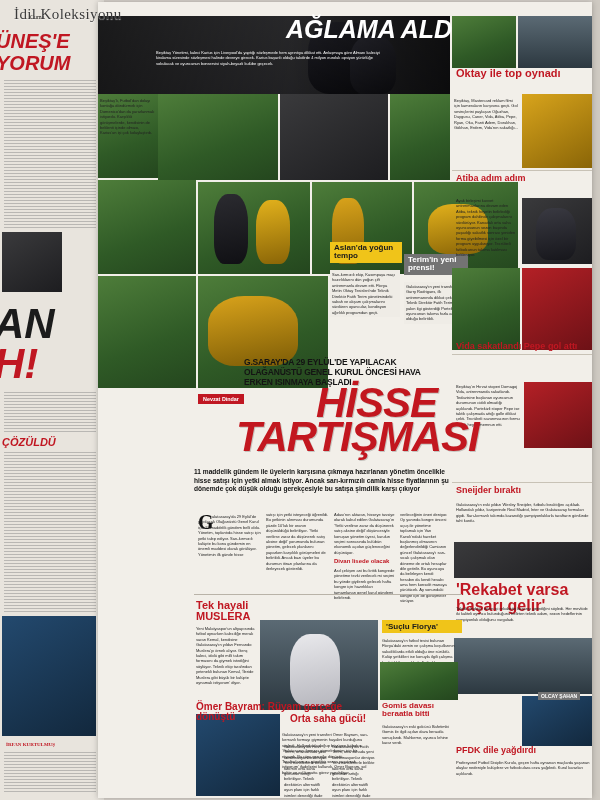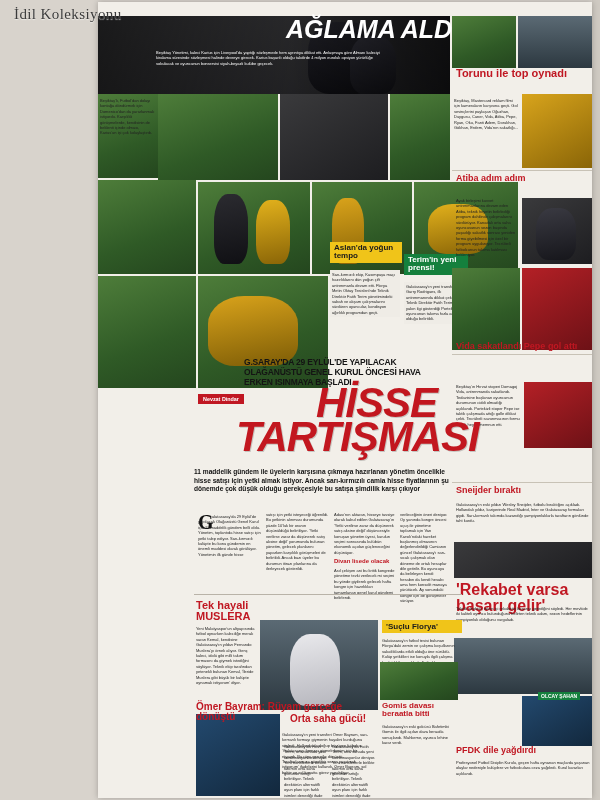--- a/index.html
+++ b/index.html
@@ -101,53 +101,68 @@
   }
   .author{
     position:absolute;background:#c01722;color:#fff;font-size:5.4px;font-weight:bold;
     text-align:center;padding:2px 3px;line-height:1.15;
   }
   .drop{
     position:absolute;font-family:"Liberation Serif",serif;font-weight:bold;
     font-size:20px;color:#111;line-height:.8;
   }
   .tag{
-    position:absolute;font-weight:bold;font-size:7px;color:#fff;background:#15803d;
+    position:absolute;font-weight:bold;font-size:7px;color:#fff;background:#737373;
     padding:2px 4px;
   }
   .tagy{background:#f0c419;color:#1b1b1b;}
   .boxhead{
     position:absolute;font-family:"Liberation Sans",sans-serif;font-weight:bold;
     font-size:9px;color:#c01722;line-height:1;
   }
   .sectionline{position:absolute;height:1px;background:#c8c2b6;}
 </style>
 </head>
 <body>
 
 <div class="page">
 
+  <div class="bg-left">
+    <div class="lp" style="left:30px;top:14px;font-size:6px;">Cuma</div>
+    <div class="lp lp-huge lp-red" style="left:-4px;top:30px;font-size:20px;">ÜNEŞ'E</div>
+    <div class="lp lp-huge lp-red" style="left:-4px;top:52px;font-size:20px;">YORUM</div>
+    <div class="tinylines" style="position:absolute;left:4px;top:80px;width:92px;height:150px;"></div>
+    <div class="ph dark" style="left:2px;top:232px;width:60px;height:60px;"></div>
+    <div class="lp lp-huge" style="left:-6px;top:300px;font-size:42px;color:#1b1b1b;">AN</div>
+    <div class="lp lp-huge lp-red" style="left:-6px;top:340px;font-size:42px;">H!</div>
+    <div class="tinylines" style="position:absolute;left:4px;top:392px;width:92px;height:42px;"></div>
+    <div class="lp lp-huge lp-red" style="left:2px;top:436px;font-size:11px;">ÇÖZÜLDÜ</div>
+    <div class="tinylines" style="position:absolute;left:4px;top:452px;width:92px;height:160px;"></div>
+    <div class="ph blue" style="left:2px;top:616px;width:94px;height:120px;"></div>
+    <div class="lp" style="left:6px;top:742px;font-size:5px;font-weight:bold;color:#c01722;">İRFAN KURTULMUŞ</div>
+    <div class="tinylines" style="position:absolute;left:4px;top:752px;width:92px;height:40px;"></div>
+  </div>
   <div class="bg-right"></div>
 
   <div class="watermark">İdil Koleksiyonu</div>
 
   <div class="sheet">
 
 
     <div class="ph dark" style="left:0;top:14px;width:352px;height:78px;">
       <div class="figure" style="left:210px;top:6px;width:70px;height:72px;background:linear-gradient(170deg,#23232a,#0c0c10);"></div>
       <div class="figure" style="left:252px;top:20px;width:46px;height:58px;background:linear-gradient(170deg,#2f2f38,#121217);"></div>
       <div style="position:absolute;left:0;top:0;width:352px;height:78px;background:linear-gradient(90deg,rgba(0,0,0,.55),rgba(0,0,0,.15) 55%,rgba(0,0,0,.6));"></div>
     </div>
     <div class="hl white ital" style="left:188px;top:16px;font-size:25px;">AĞLAMA ALDI!</div>
     <div class="cap w" style="left:58px;top:48px;width:230px;">Beşiktaş Yönetimi, kaleci Karius için Liverpool'da yaptığı sözleşmede hem ayrıntıya dikkat etti. Anlaşmaya göre Almanı kaleciyi kiralama süresinde sözleşmesi halinde devreye girecek. Karius başarılı olduğu takdirde 4 milyon euroluk opsiyon yürürlüğe sokulacak ve oyuncunun bonservisi siyah-beyazlı kulübe geçecek.</div>
 
     <div class="ph grass" style="left:354px;top:14px;width:64px;height:52px;"></div>
     <div class="ph stad" style="left:420px;top:14px;width:74px;height:52px;"></div>
-    <div class="hl red" style="left:358px;top:66px;font-size:11px;width:130px;">Torunu ile top oynadı</div>
+    <div class="hl red" style="left:358px;top:66px;font-size:11px;width:130px;">Oktay ile top oynadı</div>
     <div class="ph yel" style="left:424px;top:92px;width:70px;height:74px;"></div>
     <div class="cap" style="left:356px;top:96px;width:64px;">Beşiktaş, Mastercard reklam filmi için kameraların karşısına geçti. Gol sevinçlerini paylaşan Oğuzhan, Duygusu, Caner, Vida, Atiba, Pepe, Ryan, Oku, Fanti Adem, Dorukhan, Gökhan, Erdem, Vida'nın sakatlığı...</div>
 
     <div class="ph grass" style="left:0;top:92px;width:60px;height:84px;"></div>
     <div class="cap" style="left:2px;top:96px;width:56px;">Beşiktaş'lı, Futbol'dan dolayı kontağa döndürmek için Domenico'dan da yararlanmak istiyordu. Karşılıklı görüşmelerde, kendisinin de beklenti içinde olması, Karius'un işi çok kolaylaştırdı.</div>
     <div class="cap" style="left:62px;top:96px;width:56px;">Beşiktaş Yönetimi Karius'a sadece kiralama süresince değil, sonrasında da geçerli olacak bir kazanç garantisi vermiş durumda.</div>
     <div class="cap" style="left:124px;top:96px;width:56px;">Kara Kartal'ın transfer hamlesi, sezonun ilk haftalarından itibaren taraftarı heyecanlandırdı. Yeni kaleci ilk maçında alkış topladı.</div>
     <div class="cap" style="left:2px;top:180px;width:56px;">Siyah-beyazlı ekip, sezon başında belirlediği transfer planını büyük ölçüde uyguladı ve kadro derinliğini artırmayı başardı.</div>
 
     <div class="ph grass" style="left:60px;top:92px;width:120px;height:86px;"></div>

